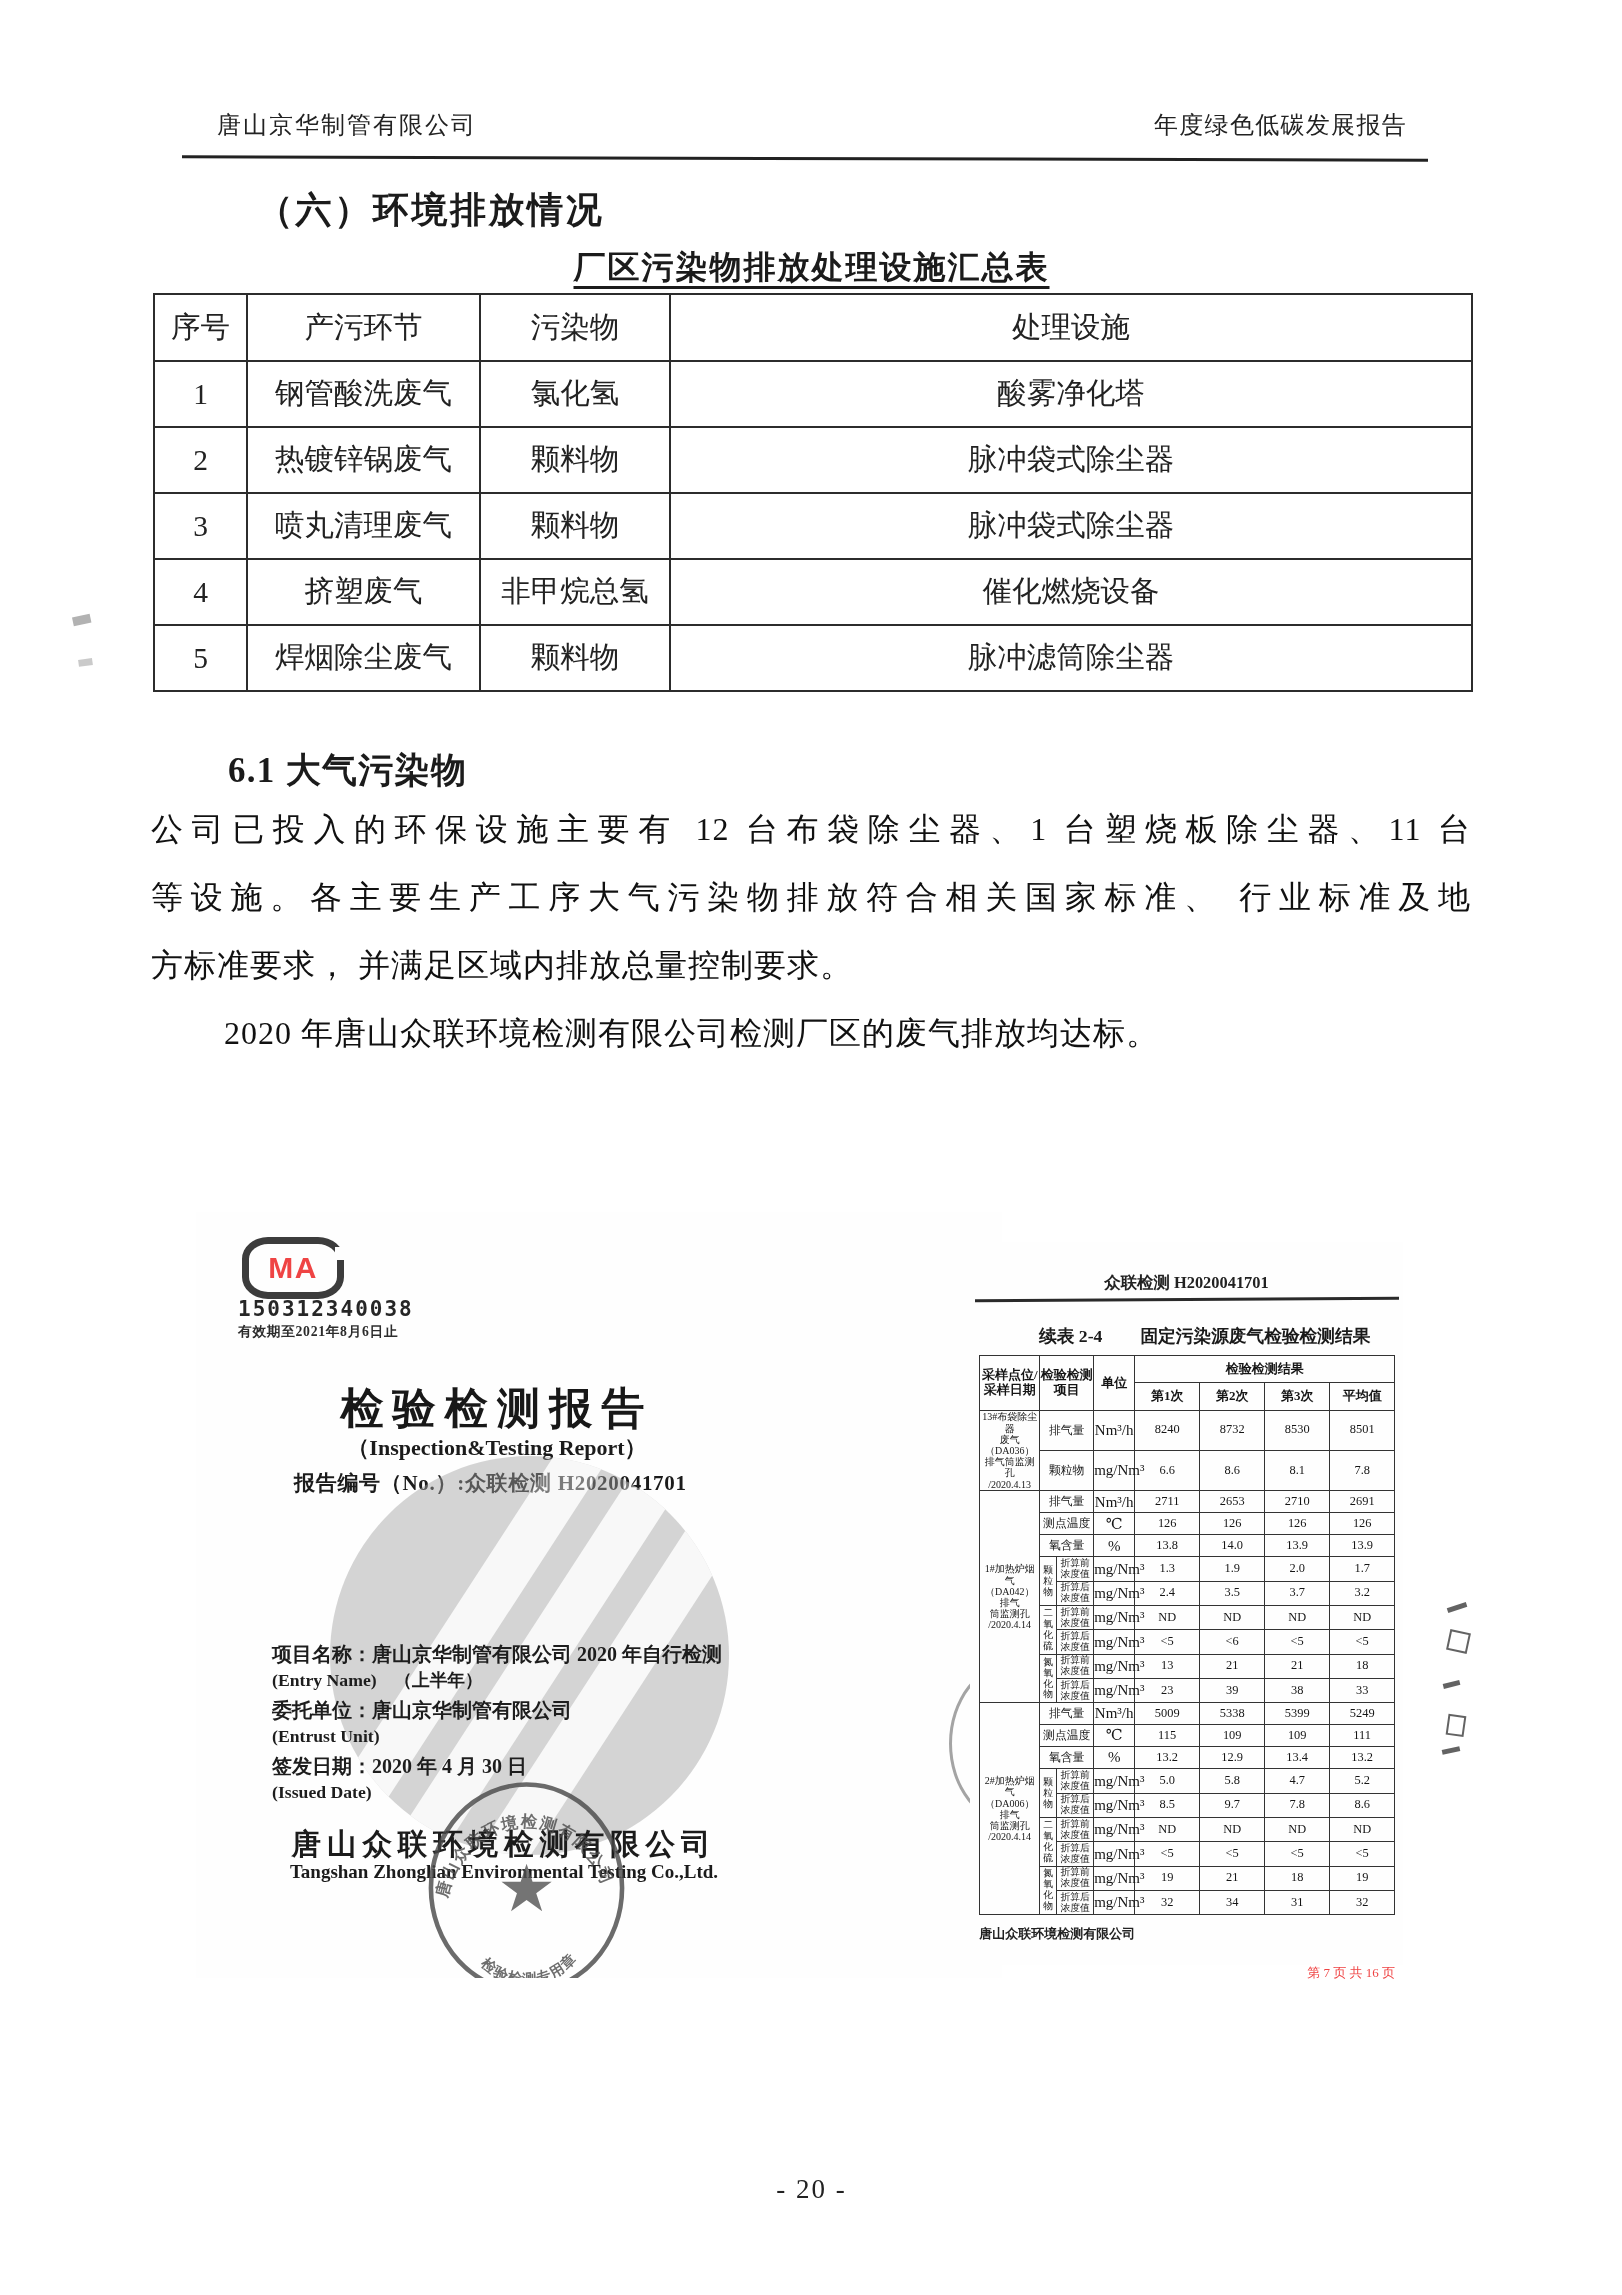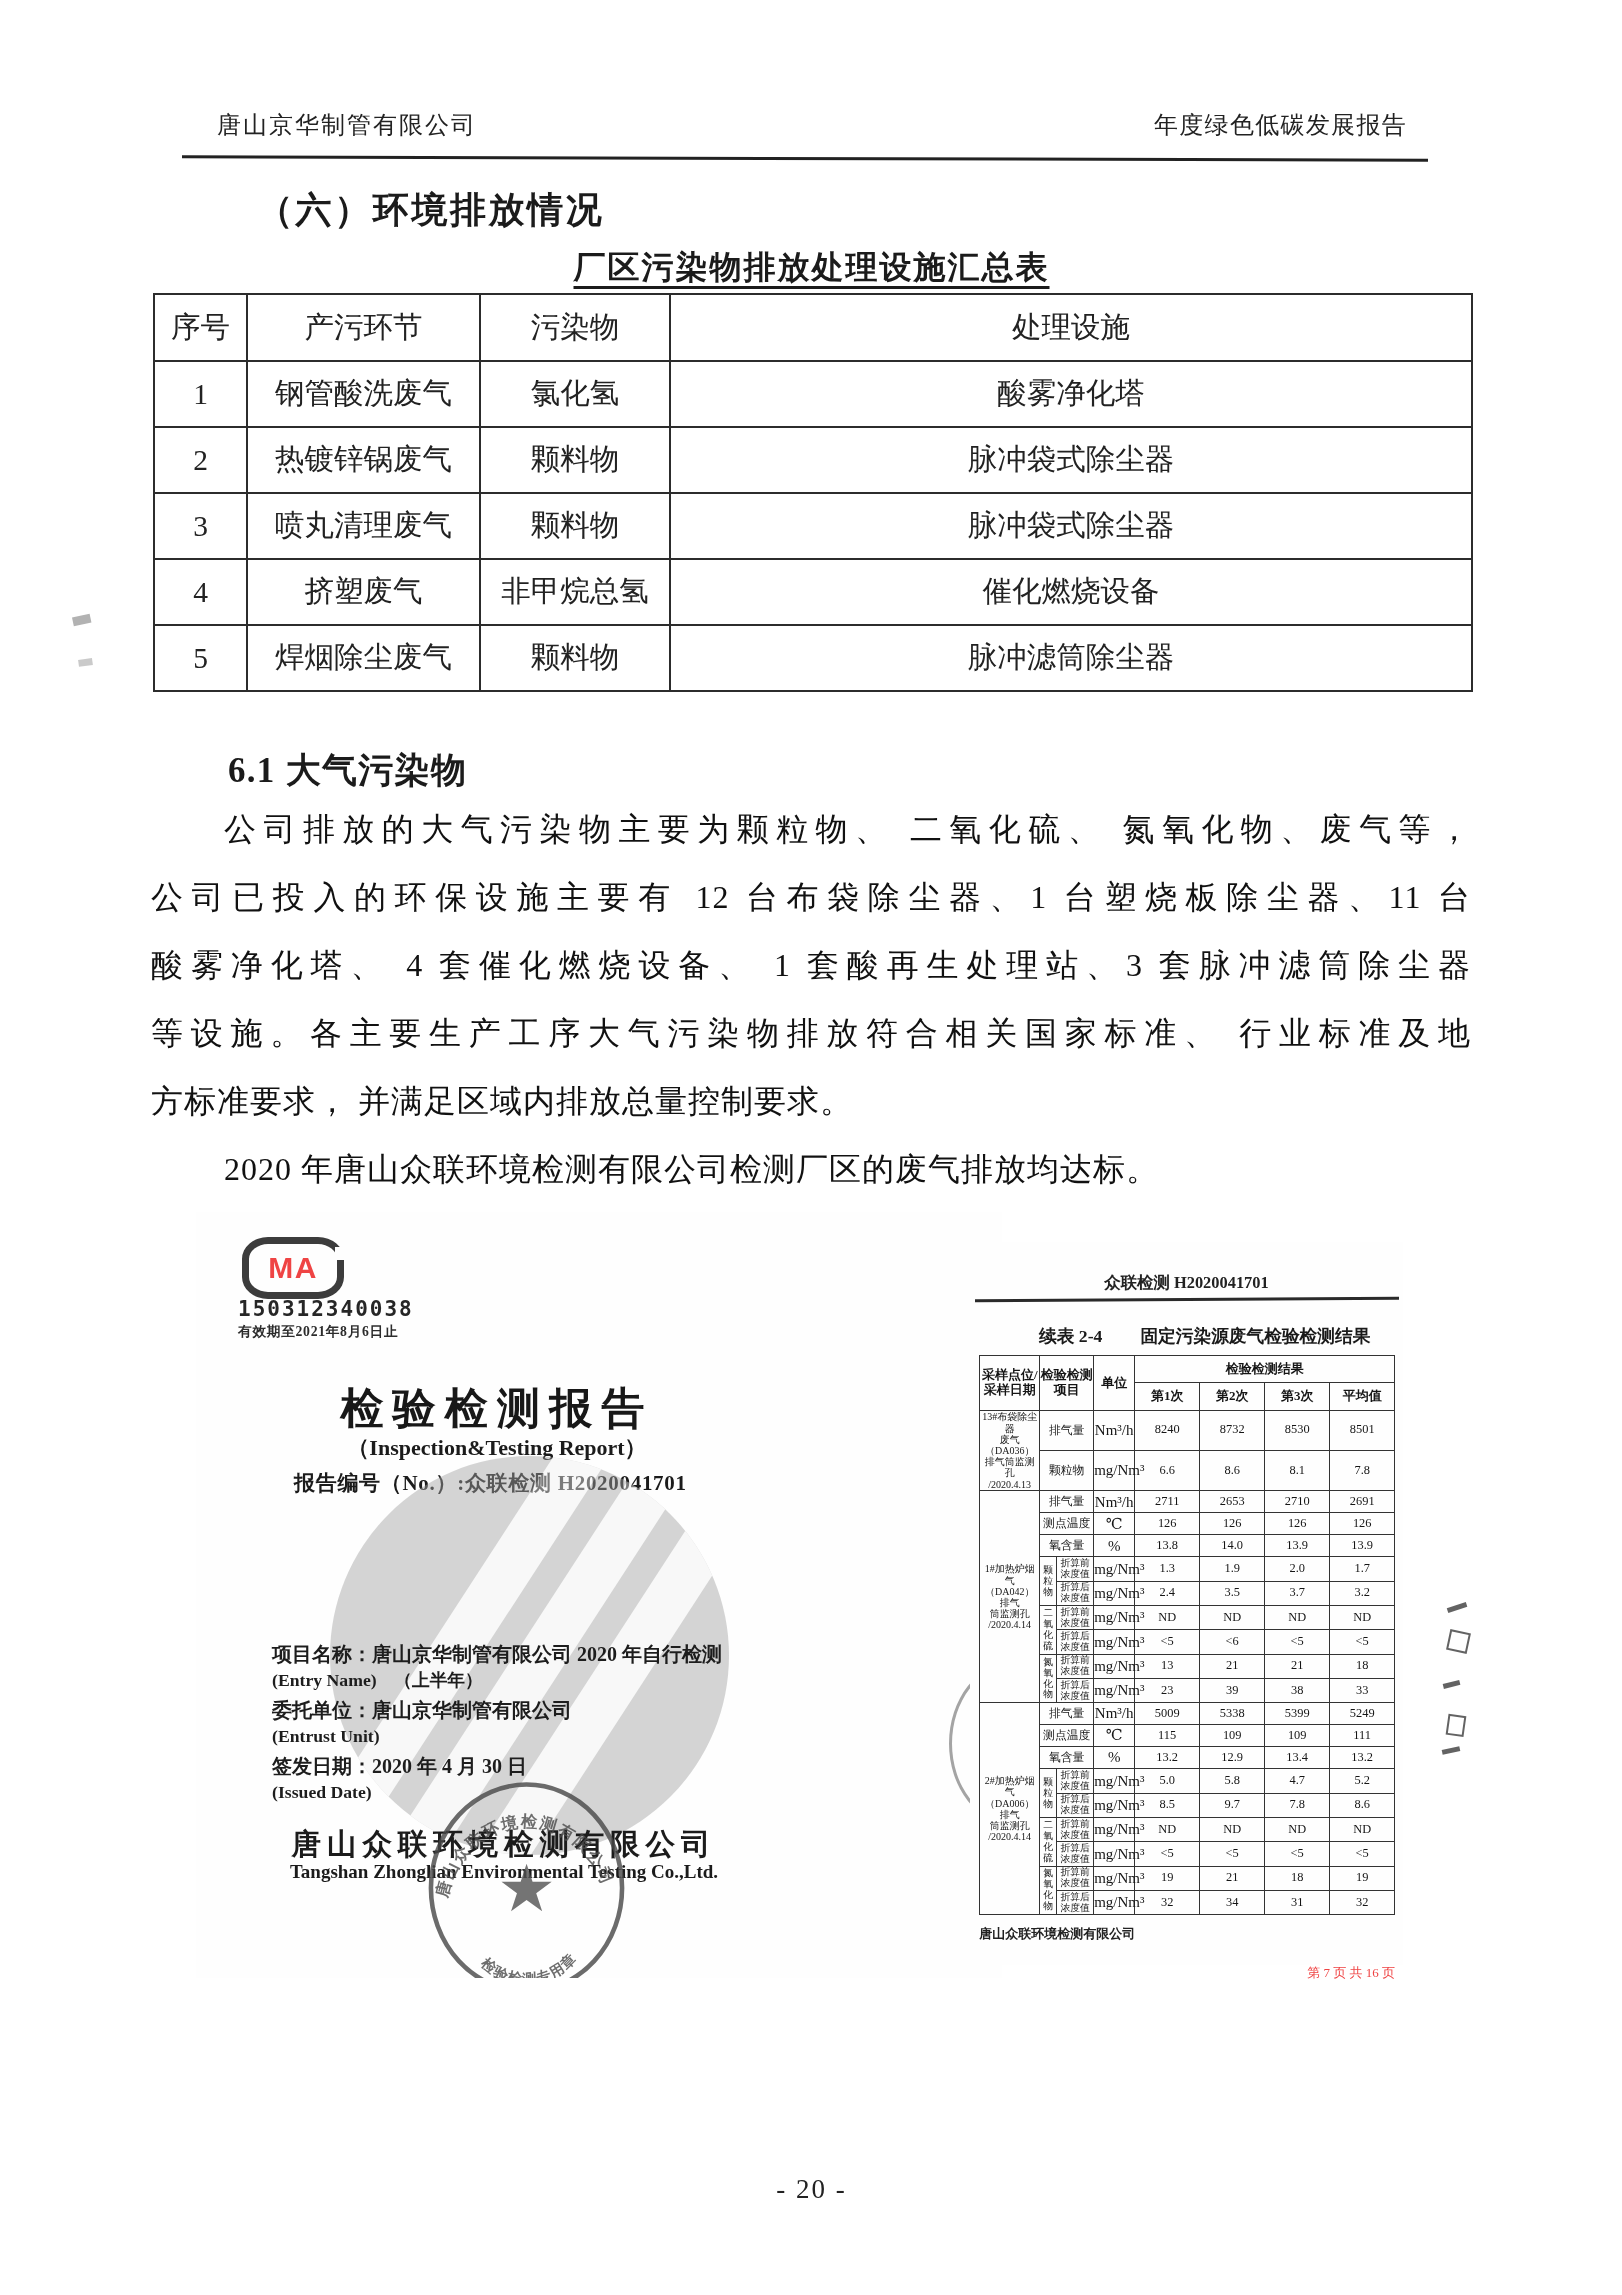--- a/index.html
+++ b/index.html
@@ -156,23 +156,21 @@
           <td>5</td>
           <td>焊烟除尘废气</td>
           <td>颗料物</td>
           <td>脉冲滤筒除尘器</td>
         </tr>
       </tbody>
   </table>
 
   <div class="h61">6.1 大气污染物</div>
   <div class="body-text">
-      <div class="bline ind just">公司排放的大气污染物主要为颗粒物、 二氧化硫、 氮氧化物、废气等，</div>
       <div class="bline just">公司已投入的环保设施主要有 12 台布袋除尘器、1 台塑烧板除尘器、11 台</div>
-      <div class="bline just">酸雾净化塔、 4 套催化燃烧设备、 1 套酸再生处理站、3 套脉冲滤筒除尘器</div>
       <div class="bline just">等设施。各主要生产工序大气污染物排放符合相关国家标准、 行业标准及地</div>
       <div class="bline">方标准要求， 并满足区域内排放总量控制要求。</div>
       <div class="bline ind">2020 年唐山众联环境检测有限公司检测厂区的废气排放均达标。</div>
     </div>
 
   <div class="cert">
     <div class="cma-box">MA</div>
     <div class="cma-num">150312340038</div>
     <div class="cma-valid">有效期至2021年8月6日止</div>
     <div class="cert-title">检验检测报告</div>

